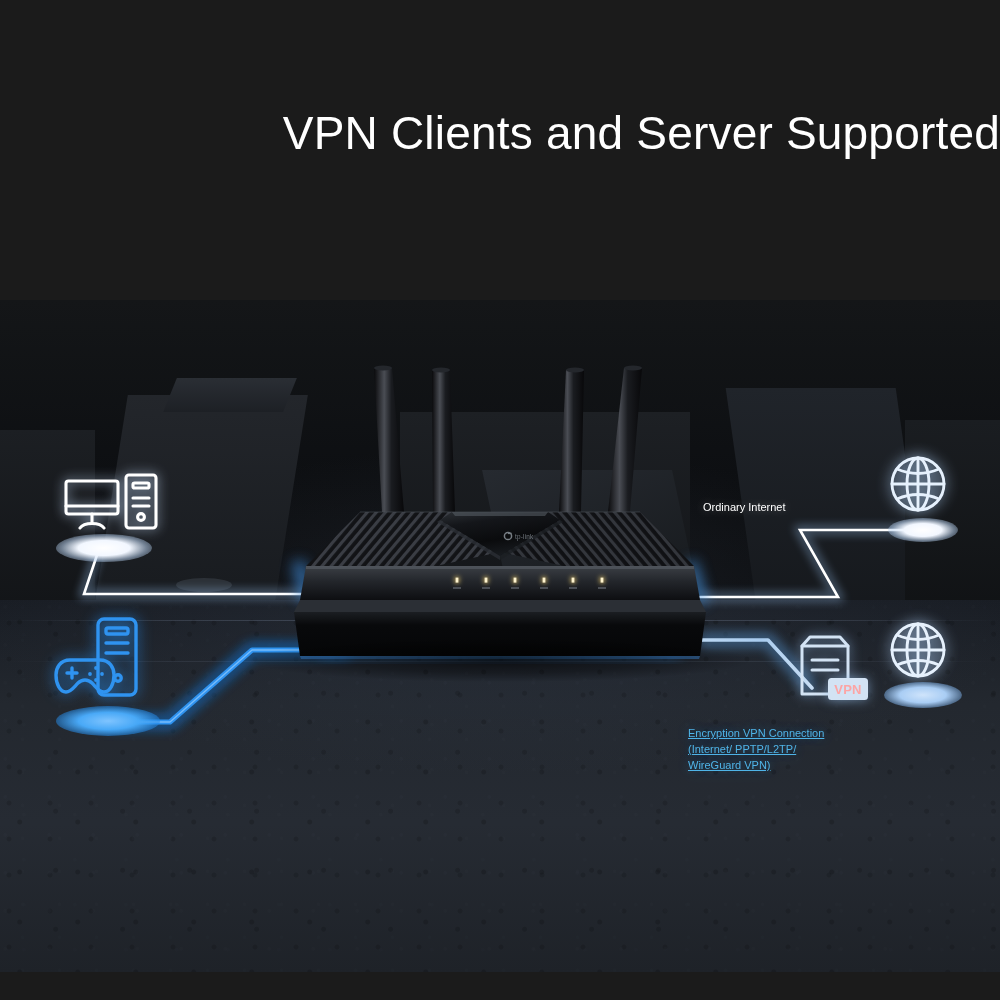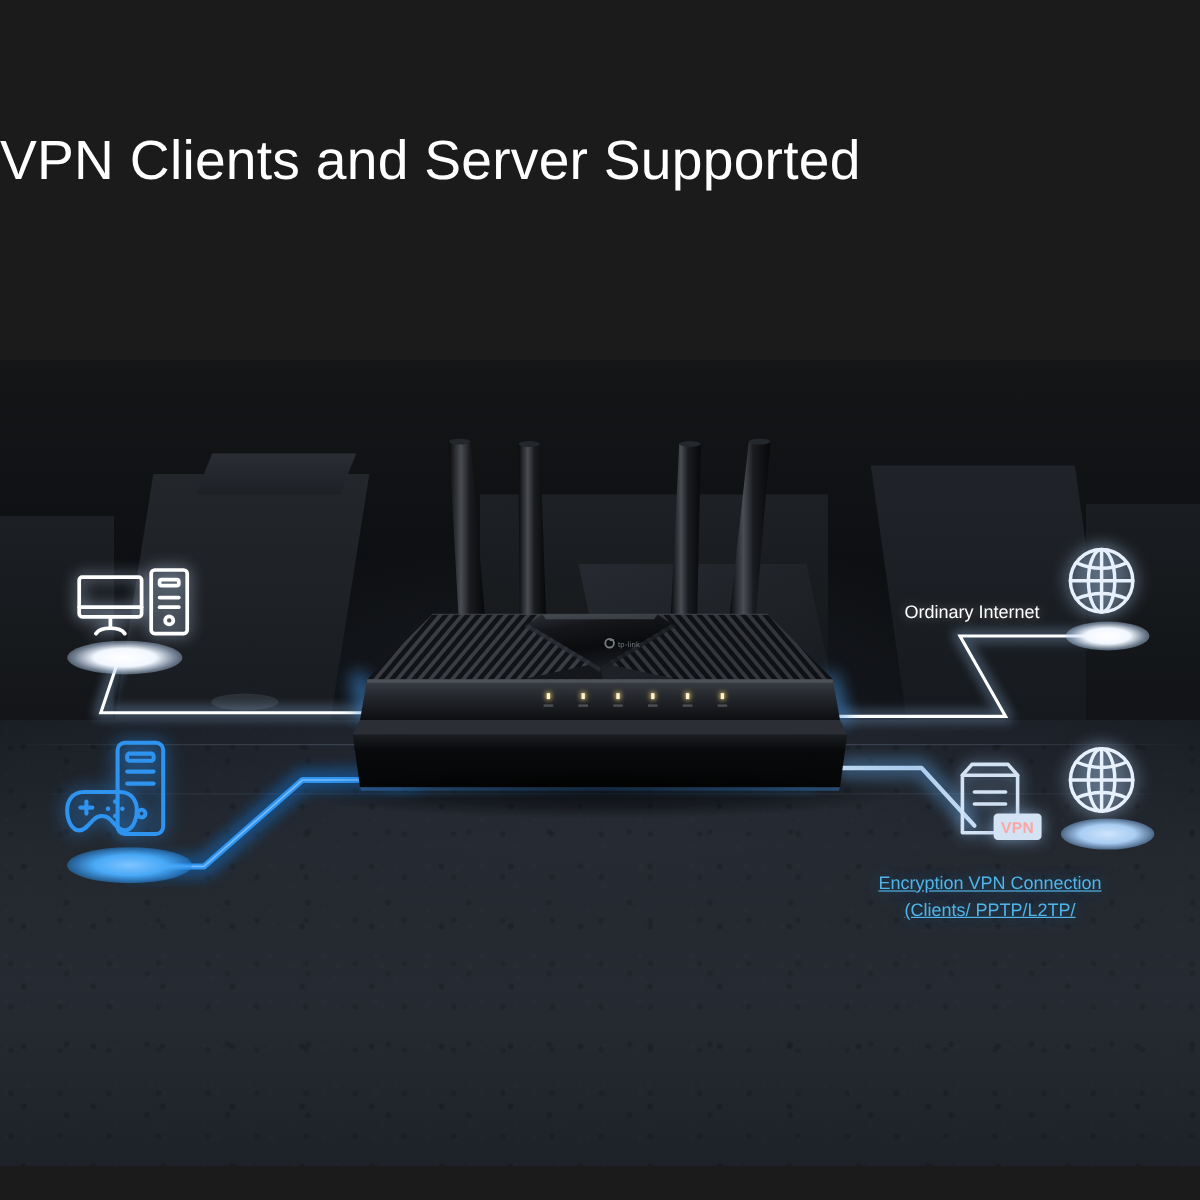--- a/index.html
+++ b/index.html
@@ -100,27 +100,27 @@
     filter:blur(.4px);
   }
   .pad-paleblue{
     background:radial-gradient(ellipse at 50% 50%, #cfe4fb 0%, #a9cdf4 42%, rgba(120,170,225,.5) 70%, rgba(60,110,180,.1) 90%, rgba(0,0,0,0) 100%);
     filter:blur(.4px);
   }
 
   
   #title{
     position:absolute; left:0; top:108px; width:1000px;
-    text-align:left; color:#ffffff;
+    text-align:right; color:#ffffff;
     font-size:46px; font-weight:400; letter-spacing:.2px;
     line-height:1.1;
   }
   .lbl{
-    position:absolute; text-align:center;
-    font-size:15px; font-weight:400; line-height:1.45;
+    position:absolute; text-align:left;
+    font-size:11px; font-weight:400; line-height:1.45;
     white-space:nowrap;
   }
   #label-internet{
     left:703px; top:500px; width:214px;
     color:#ffffff;
     text-shadow:0 0 10px rgba(255,255,255,.35);
   }
   #label-vpn{
     left:688px; top:726px; width:274px;
     color:#4fb4e8;
@@ -409,18 +409,19 @@
         <path d="M 11 17 Q 32 26 53 17"></path>
         <path d="M 11 47 Q 32 38 53 47"></path>
         <path d="M 32 6 L 32 58"></path>
       </g>
     </svg>
   </div>
   <div class="glow-pad pad-paleblue" style="left:884px; top:682px; width:78px; height:26px;"></div>
 
   <div class="lbl" id="label-vpn">
     <span>Encryption VPN Connection</span>
-    <span>(Clients/ PPTP/L2TP/</span>
+    <span>(Internet/ PPTP/L2TP/</span>
+    <span>WireGuard VPN)</span>
   </div>
 
   <div id="title">VPN Clients and Server Supported</div>
 
 </div>
 
 </body></html>

